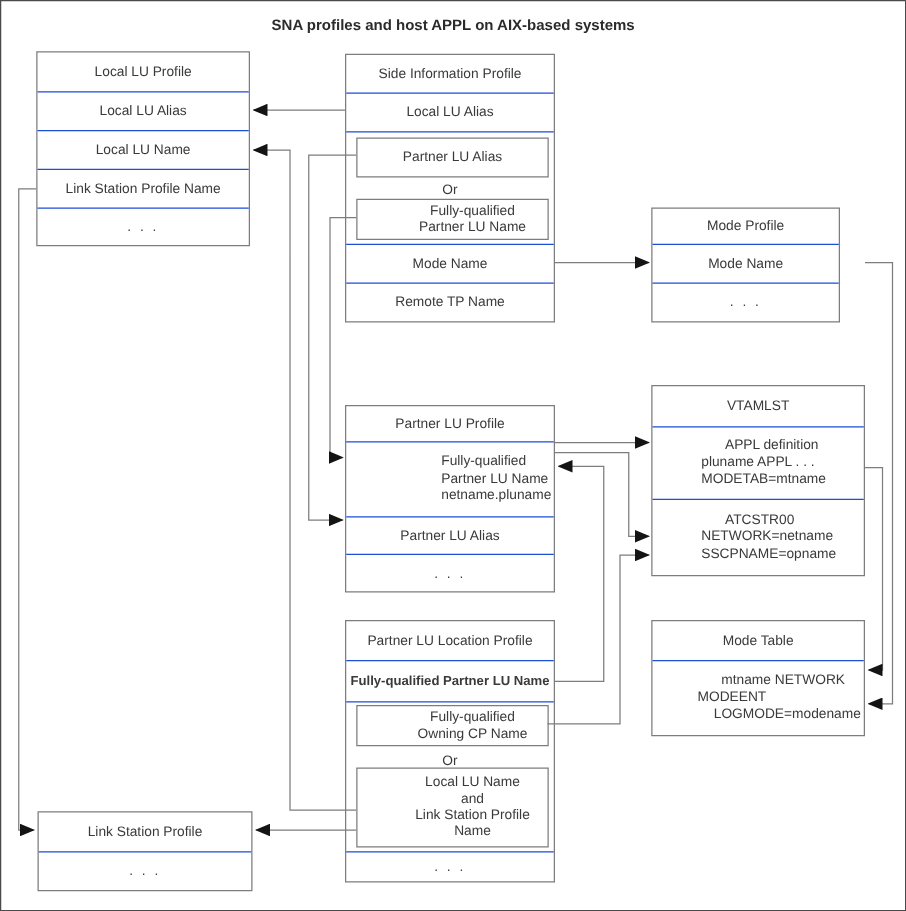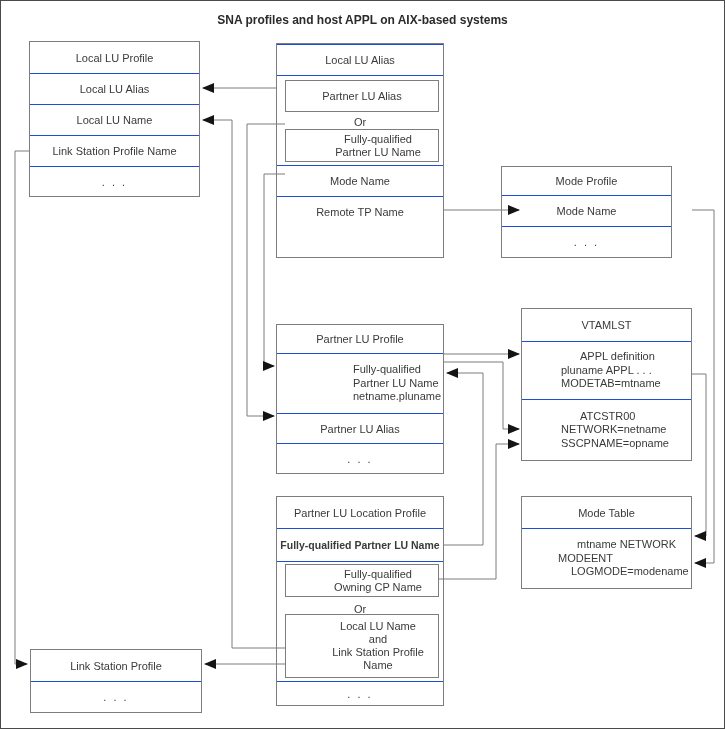--- a/index.html
+++ b/index.html
@@ -45,34 +45,35 @@
 
   <div class="box" style="left:28px;top:40px;width:171px;height:156px">
     <div class="row first" style="height:31px">Local LU Profile</div>
     <div class="row" style="height:31px">Local LU Alias</div>
     <div class="row" style="height:31px">Local LU Name</div>
     <div class="row" style="height:31px">Link Station Profile Name</div>
     <div class="row dots" style="height:30px">. . .</div>
   </div>
 
   <div class="box" style="left:275px;top:42px;width:168px;height:215px">
+    <div class="row first" style="height:30px">Side Information Profile</div>
     <div class="row" style="height:31px">Local LU Alias</div>
     <div class="row sect" style="height:90px">
       <div class="inner" style="top:4px;height:32px">Partner LU Alias</div>
       <div class="or" style="top:40px">Or</div>
       <div class="inner" style="top:53px;height:33px">
         <div class="ln">Fully-qualified</div>
         <div class="ln">Partner LU Name</div>
       </div>
     </div>
     <div class="row" style="height:31px">Mode Name</div>
     <div class="row" style="height:31px">Remote TP Name</div>
   </div>
 
-  <div class="box" style="left:500px;top:165px;width:171px;height:92px">
+  <div class="box" style="left:520px;top:165px;width:151px;height:92px">
     <div class="row first" style="height:28px">Mode Profile</div>
     <div class="row" style="height:31px">Mode Name</div>
     <div class="row dots" style="height:31px">. . .</div>
   </div>
 
   <div class="box" style="left:275px;top:323px;width:168px;height:150px">
     <div class="row first" style="height:28px">Partner LU Profile</div>
     <div class="row multi" style="height:60px;padding-left:44px">
       <div class="ln">Fully-qualified</div>
       <div class="ln">Partner LU Name</div>

